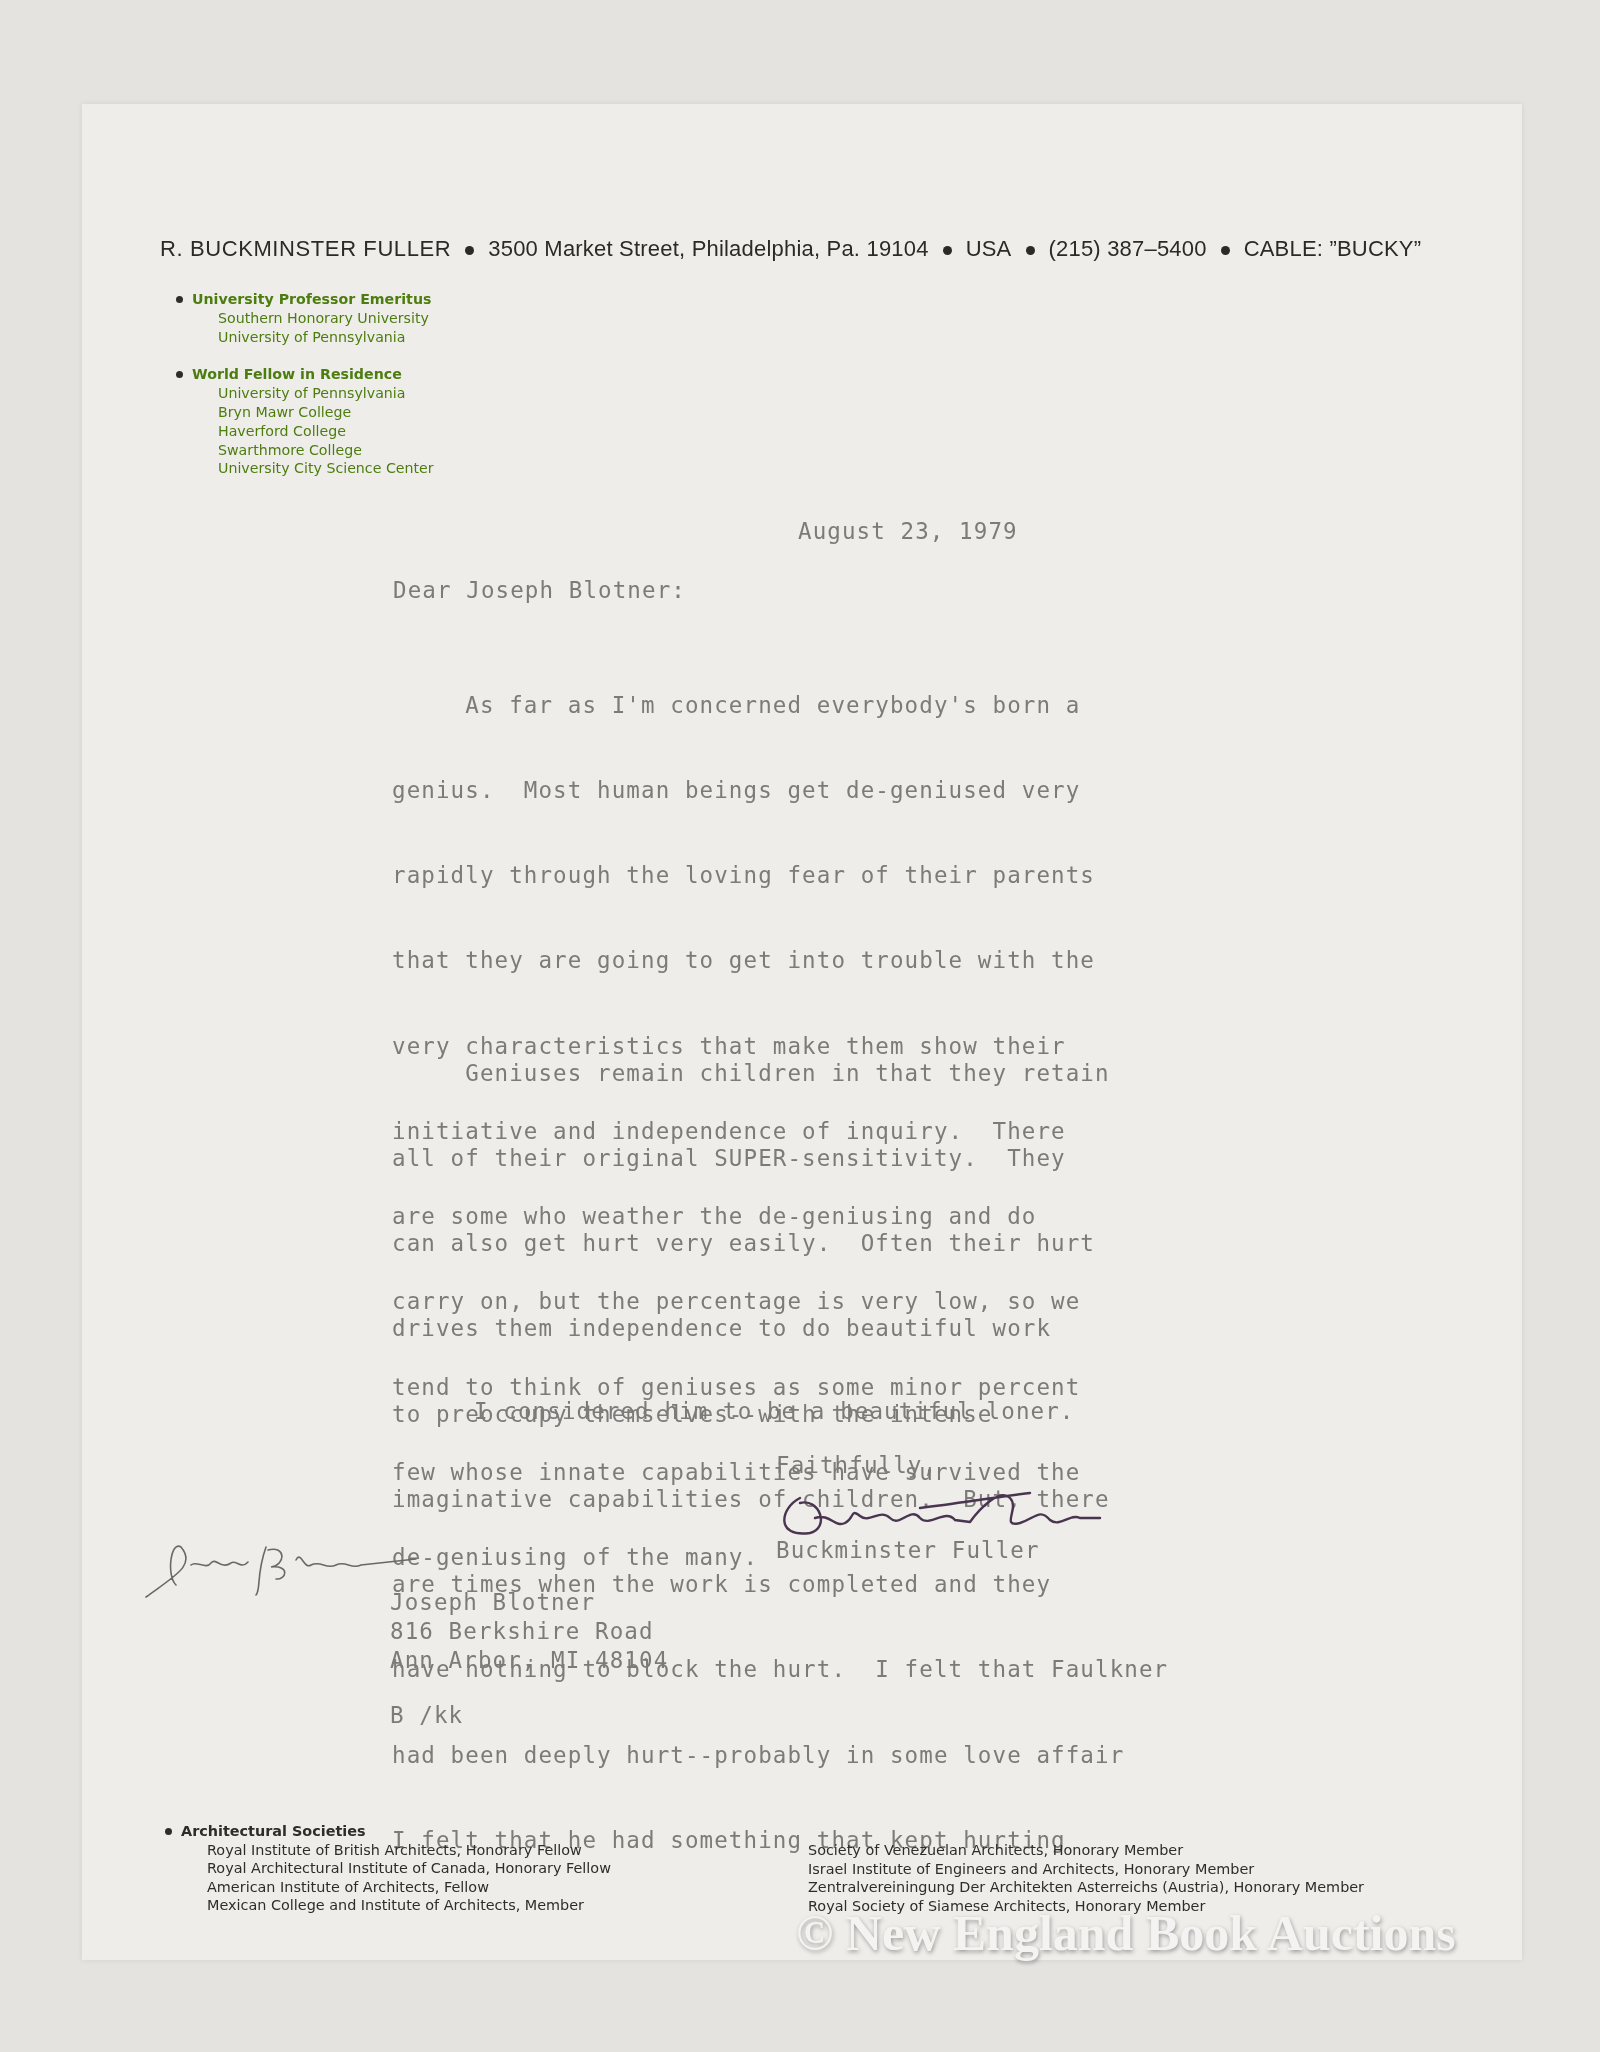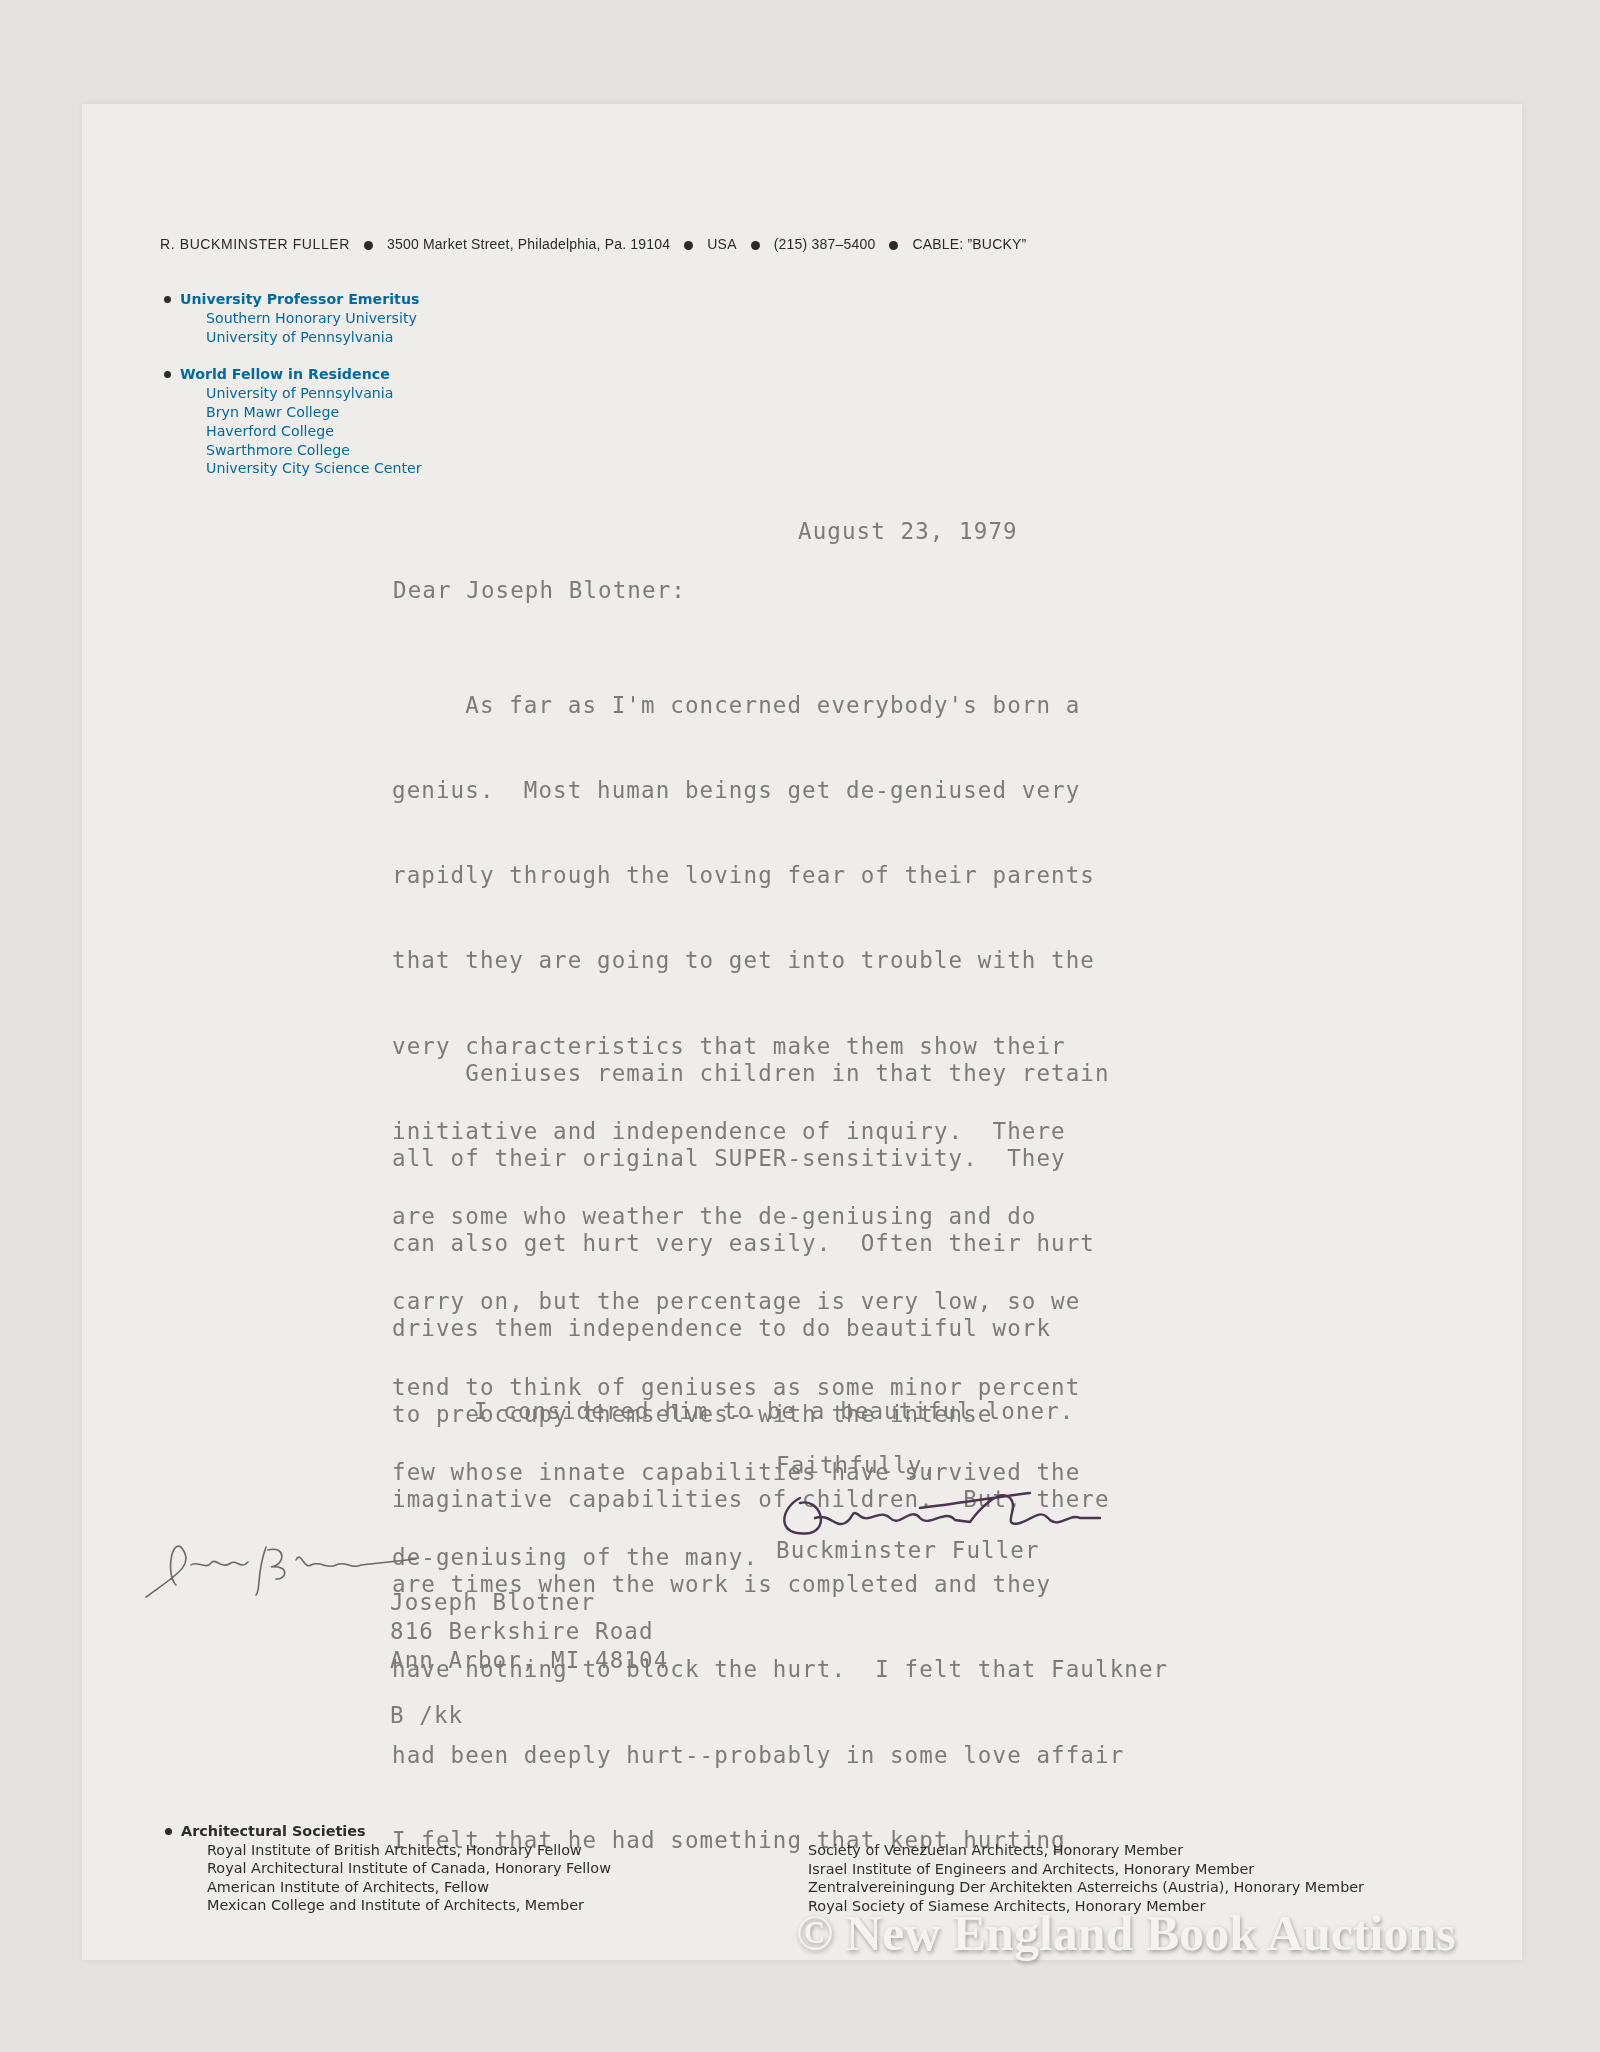--- a/index.html
+++ b/index.html
@@ -8,28 +8,28 @@
     background: #e4e3df;
     font-family: "Liberation Sans", sans-serif;
   }
   .paper {
     position: absolute; left: 82px; top: 104px; width: 1440px; height: 1856px;
     background: #eeedea;
     box-shadow: 0 0 6px rgba(0,0,0,0.08);
   }
   .letterhead {
     position: absolute; left: 160px; top: 236px; width: 1300px;
-    font-family: "Liberation Sans", sans-serif; font-size: 14px;
+    font-family: "Liberation Sans", sans-serif; font-size: 22px;
     color: #2c2a28; letter-spacing: 0.2px; white-space: nowrap;
   }
   .letterhead .bullet { display: inline-block; width: 9px; height: 9px; border-radius: 50%; background: #2c2a28; margin: 0 14px; vertical-align: middle; }
   .letterhead .name { letter-spacing: 0.6px; }
   .titles {
-    position: absolute; left: 164px; top: 290px;
-    font-family: "DejaVu Sans", sans-serif; font-size: 14.2px; line-height: 18.8px; color: #0369a1;
+    position: absolute; left: 176px; top: 290px;
+    font-family: "DejaVu Sans", sans-serif; font-size: 14.2px; line-height: 18.8px; color: #4d7c0f;
   }
   .titles .grp { margin-bottom: 19px; }
   .titles .head { font-weight: bold; position: relative; padding-left: 16px; }
   .titles .head::before { content: ""; position: absolute; left: 0; top: 6px; width: 7px; height: 7px; border-radius: 50%; background: #2f2d2b; }
   .titles .item { padding-left: 42px; }
   .typed {
     font-family: "DejaVu Sans Mono", monospace; color: #7d7b79;
     font-size: 22.5px; letter-spacing: 1.1px;
   }
   .date { position: absolute; left: 798px; top: 518px; }

